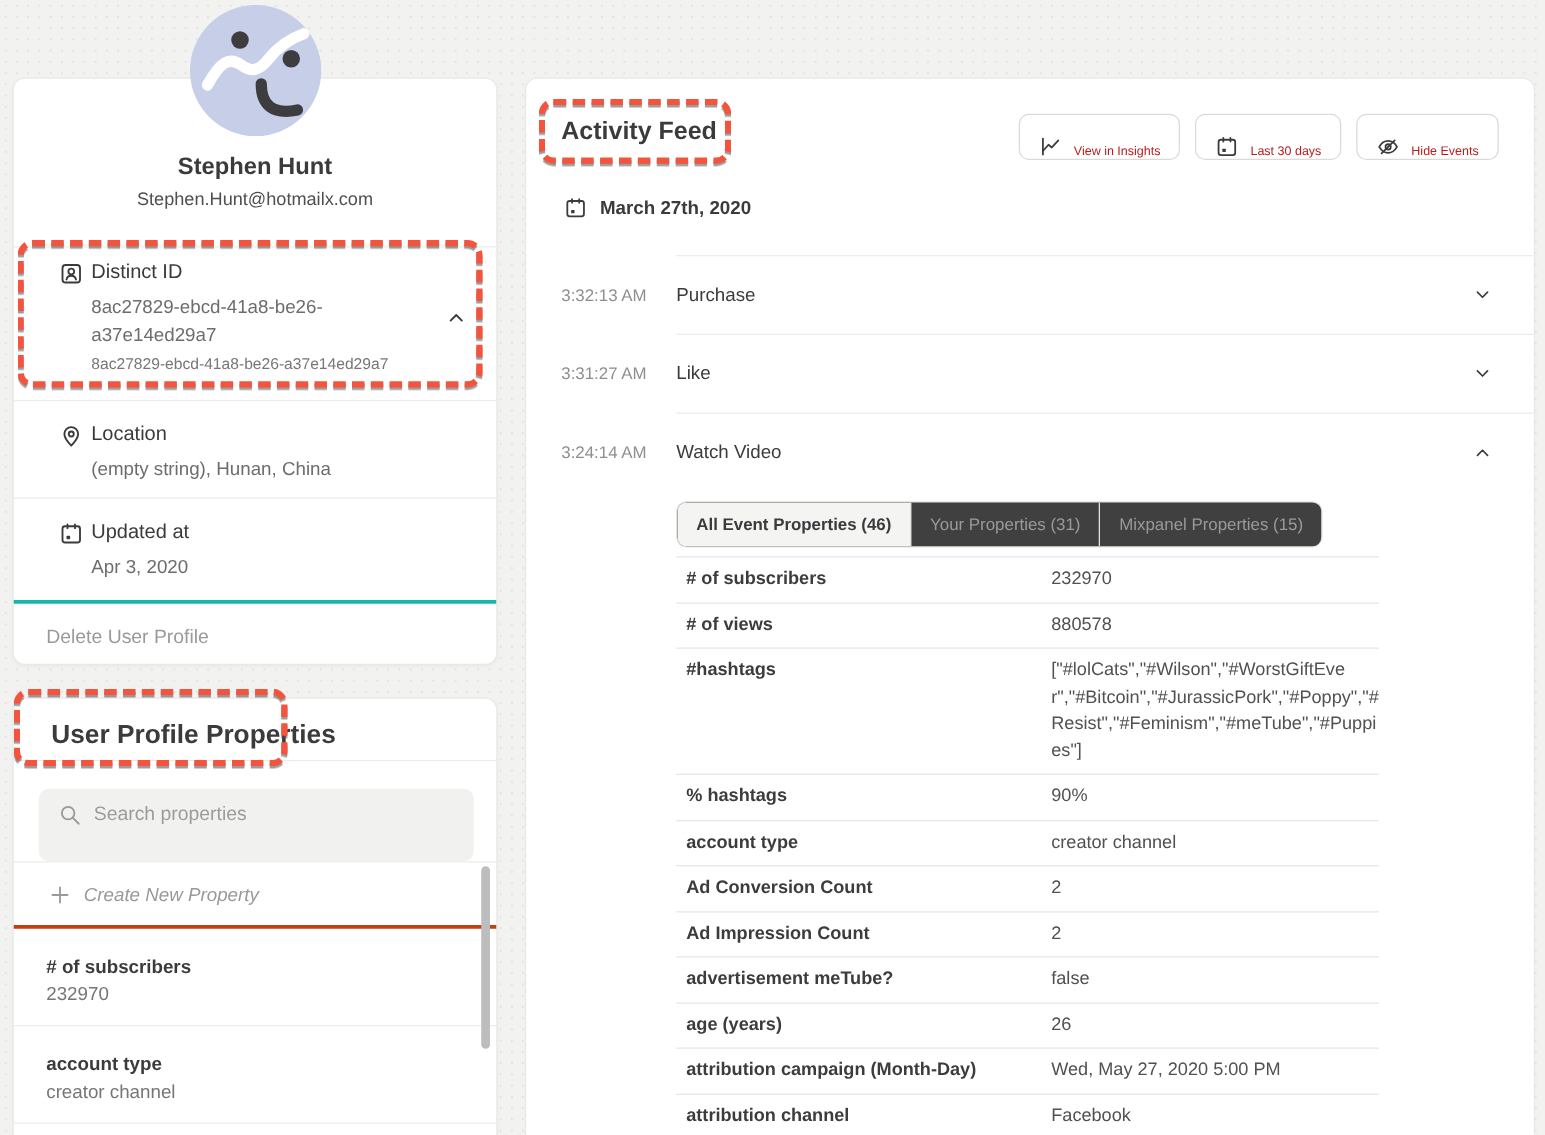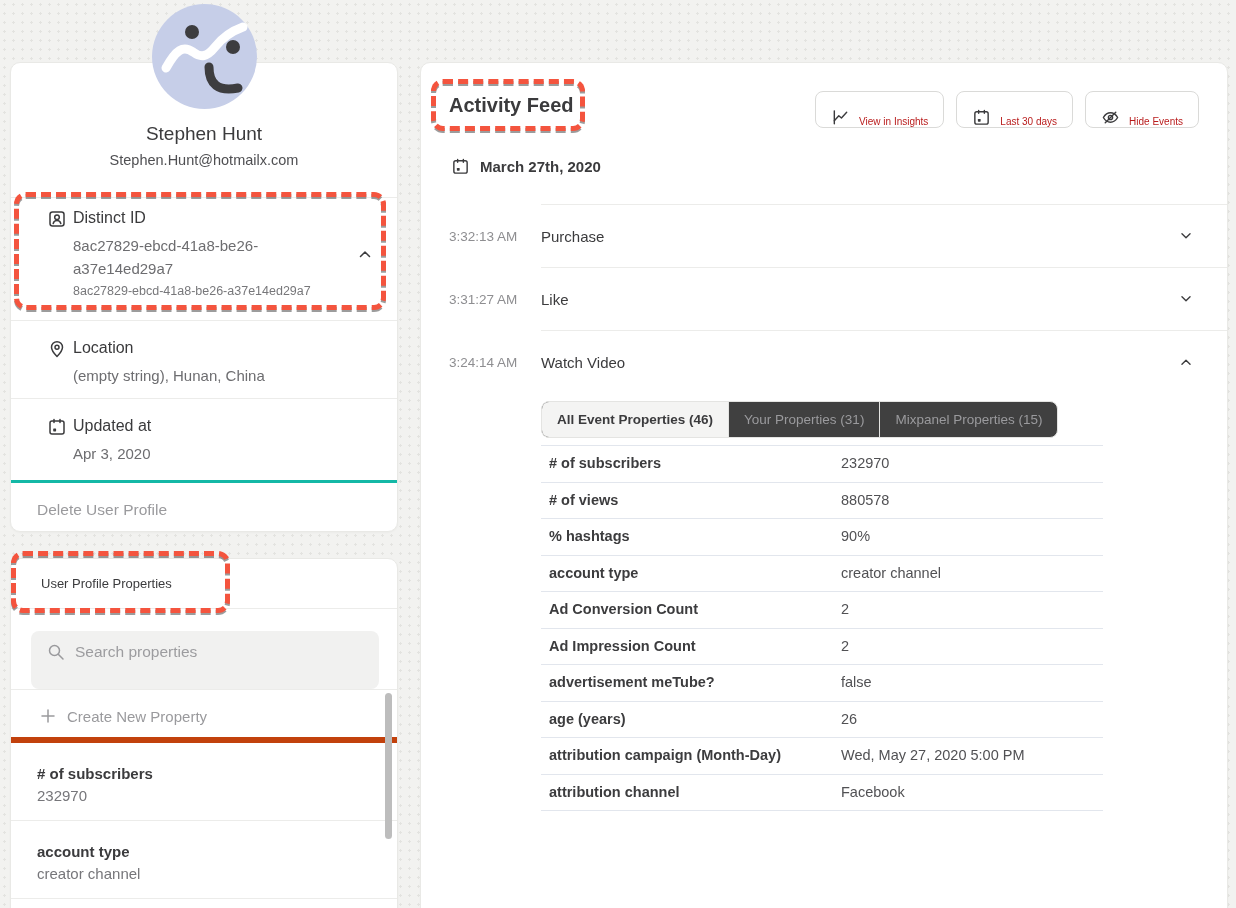--- a/index.html
+++ b/index.html
@@ -21,21 +21,21 @@
     box-shadow: 0 1px 2px rgba(0,0,0,0.03);
   }
   svg { display: block; }
   .ic { stroke: #3b3b3d; fill: none; stroke-width: 1.5; stroke-linecap: round; stroke-linejoin: round; }
   .ic-gray { stroke: #9a9a9d; }
 
   
   #profile-card { left: 10px; top: 62px; width: 388px; height: 470px; }
   .avatar { position: absolute; left: 152px; top: 4px; width: 105px; height: 105px; z-index: 3; }
   .p-header { position: absolute; top: 0; left: 0; right: 0; height: 135px; border-bottom: 1px solid #ececea; text-align: center; }
-  .p-name { margin-top: 60px; font-size: 19px; font-weight: 400; color: #3b3b3d; }
+  .p-name { margin-top: 60px; font-size: 19px; font-weight: 700; color: #3b3b3d; }
   .p-email { margin-top: 7px; font-size: 14.5px; color: #4f4f52; }
   .p-row { position: absolute; left: 0; right: 0; }
   #row-distinct { top: 135px; height: 123px; border-bottom: 1px solid #ececea; }
   #row-location { top: 258px; height: 78px; border-bottom: 1px solid #ececea; }
   #row-updated  { top: 336px; height: 84px; border-bottom: 3px solid #14b8a6; }
   #row-delete   { top: 420px; height: 50px; }
   .row-icon { position: absolute; left: 36px; width: 20px; height: 20px; }
   .row-label { position: absolute; left: 62px; font-size: 16px; color: #3a3a3c; }
   .row-value { position: absolute; left: 62px; width: 215px; font-size: 15px; color: #6d6d70; line-height: 23px; }
   #row-distinct .row-icon { top: 11px; }
@@ -43,28 +43,28 @@
   #row-distinct .row-value { top: 36px; }
   .row-subvalue { position: absolute; left: 62px; top: 86px; font-size: 12.5px; color: #77777a; }
   .collapse-toggle { position: absolute; right: 22px; top: 46px; width: 20px; height: 20px; cursor: pointer; }
   #row-location .row-icon, #row-updated .row-icon { top: 18px; }
   #row-location .row-label, #row-updated .row-label { top: 18px; }
   #row-location .row-value, #row-updated .row-value { top: 43px; width: 290px; }
   .delete-link { position: absolute; left: 26px; top: 18px; font-size: 15.5px; color: #9a9a9d; cursor: pointer; }
 
   
   #props-card { left: 10px; top: 558px; width: 388px; height: 430px; }
-  .pp-title { position: absolute; left: 30px; top: 17px; font-size: 13px; font-weight: 400; color: #3b3b3d; }
+  .pp-title { position: absolute; left: 30px; top: 17px; font-size: 21px; font-weight: 700; color: #3b3b3d; }
   .pp-title-divider { position: absolute; left: 0; right: 0; top: 49px; border-top: 1px solid #ececea; }
   .pp-search { position: absolute; left: 20px; top: 72px; width: 348px; height: 58px; background: #f1f1f0; border-radius: 8px; }
   .pp-search .sicon { position: absolute; left: 15px; top: 11px; width: 20px; height: 20px; }
   .pp-search input { position: absolute; left: 44px; top: 0; width: 290px; height: 42px; border: 0; background: transparent; outline: none; font-family: "Liberation Sans", sans-serif; font-size: 15.5px; color: #3b3b3d; }
   .pp-search input::placeholder { color: #9c9c9f; }
   .pp-list { position: absolute; left: 0; right: 0; top: 130px; border-top: 1px solid #ececea; }
-  .pp-create { position: relative; height: 53px; border-bottom: 6px solid #c2410c; cursor: pointer; }
+  .pp-create { position: relative; height: 53px; border-bottom: 3px solid #c2410c; cursor: pointer; font-style: italic; }
   .pp-create .picon { position: absolute; left: 28px; top: 17px; width: 18px; height: 18px; }
   .pp-create-label { position: absolute; left: 56px; top: 18px; font-size: 15px; color: #9a9a9d; }
   .pp-item { position: relative; height: 78px; border-bottom: 1px solid #ececea; cursor: pointer; }
   .pp-item-name { position: absolute; left: 26px; top: 22px; font-size: 15px; font-weight: 700; color: #3b3b3d; }
   .pp-item-value { position: absolute; left: 26px; top: 44px; font-size: 15px; color: #76767a; }
   .pp-scroll { position: absolute; right: 5px; top: 134px; width: 7px; height: 146px; background: #bdbdbd; border-radius: 4px; cursor: pointer; }
 
   
   #main-card { left: 420px; top: 62px; width: 808px; height: 890px; }
   .af-title { position: absolute; left: 28px; top: 31px; font-size: 20px; font-weight: 700; color: #3b3b3d; }
@@ -265,20 +265,24 @@
         <div class="ptable">
           <div class="prow">
             <div class="pkey"># of subscribers</div>
             <div class="pval">232970</div>
           </div>
           <div class="prow">
             <div class="pkey"># of views</div>
             <div class="pval">880578</div>
           </div>
           <div class="prow">
+            <div class="pkey">#hashtags</div>
+            <div class="pval breakall">["#lolCats","#Wilson","#WorstGiftEver","#Bitcoin","#JurassicPork","#Poppy","#Resist","#Feminism","#meTube","#Puppies"]</div>
+          </div>
+          <div class="prow">
             <div class="pkey">% hashtags</div>
             <div class="pval">90%</div>
           </div>
           <div class="prow">
             <div class="pkey">account type</div>
             <div class="pval">creator channel</div>
           </div>
           <div class="prow">
             <div class="pkey">Ad Conversion Count</div>
             <div class="pval">2</div>

